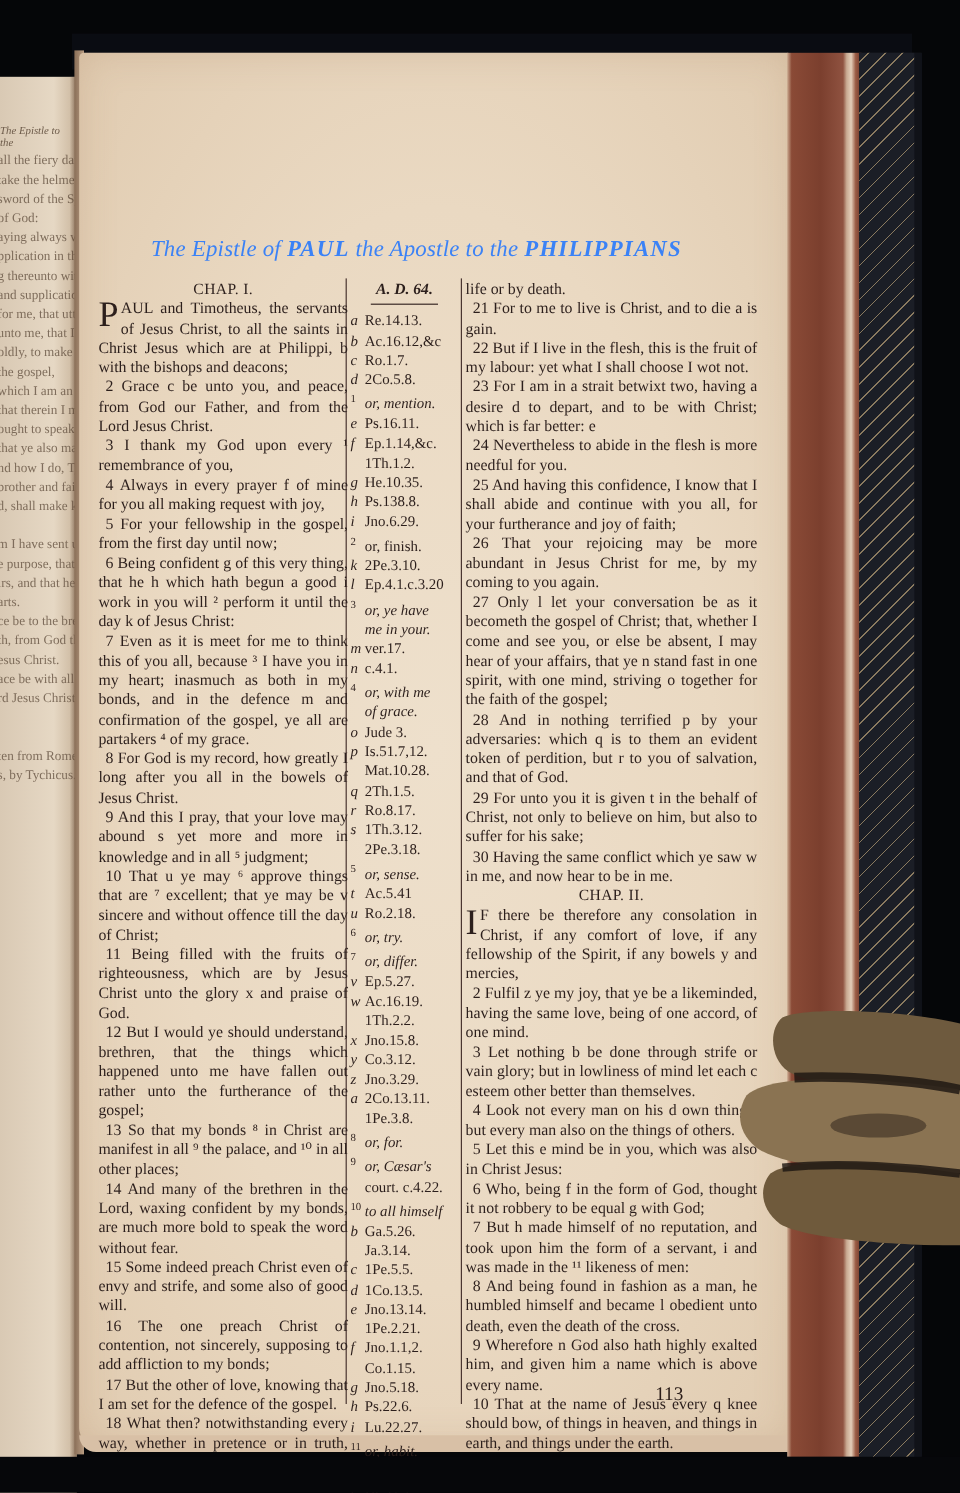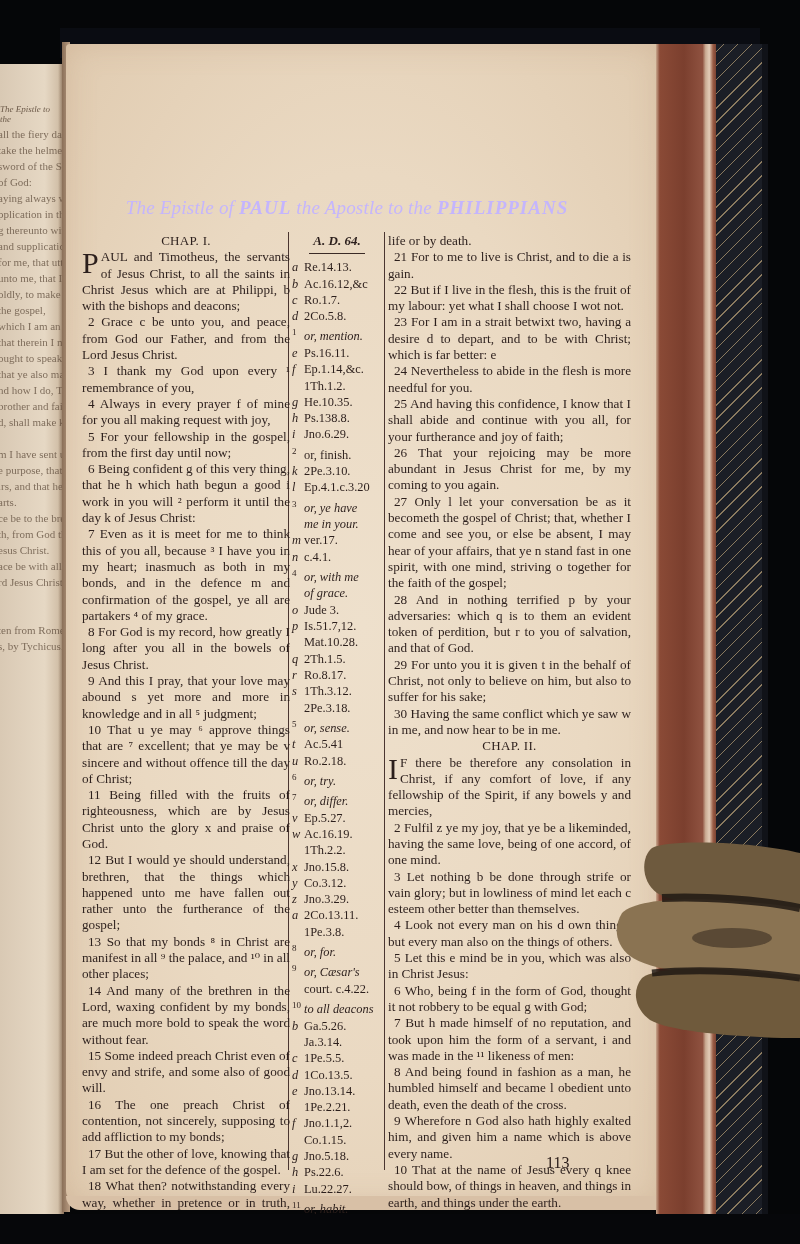--- a/index.html
+++ b/index.html
@@ -41,21 +41,21 @@
     background:
       repeating-linear-gradient(135deg, #1b1e26 0 5px, #8a7a5f 5px 6px, #1b1e26 6px 10px),
       #1b1e26;
     border-right:6px solid #101218;
   }
   .hand {
     position:absolute; left:612px; top:838px; width:188px; height:200px;
   }
   .running-head {
     position:absolute; left:112px; top:197px; width:470px; text-align:center;
-    font-style:italic; font-size:19px; color:#c4b5fd; letter-spacing:.2px; white-space:nowrap;
+    font-style:italic; font-size:19px; color:#3b82f6; letter-spacing:.2px; white-space:nowrap;
   }
   .running-head .caps { font-style:italic; font-weight:bold; letter-spacing:1px; }
   .col { position:absolute; color:#2c1f1c; font-size:13.2px; line-height:16.3px; }
   .col-left { left:82px; top:233px; width:208px; text-align:justify; }
   .col-mid  { left:292px; top:233px; width:90px; font-size:12.4px; line-height:16.3px; }
   .col-right{ left:388px; top:233px; width:243px; text-align:justify; }
   .rule-v { position:absolute; width:1px; background:#4a3530; }
   .chap { text-align:center; font-size:13px; letter-spacing:.3px; }
   .verse { margin:0; text-indent:6px; }
   .verse.first { text-indent:0; }
@@ -194,21 +194,21 @@
       <div class="ref"><span class="letter">w</span><span>Ac.16.19.</span></div>
       <div class="ref cont"><span>1Th.2.2.</span></div>
       <div class="ref"><span class="letter">x</span><span>Jno.15.8.</span></div>
       <div class="ref"><span class="letter">y</span><span>Co.3.12.</span></div>
       <div class="ref"><span class="letter">z</span><span>Jno.3.29.</span></div>
       <div class="ref"><span class="letter">a</span><span>2Co.13.11.</span></div>
       <div class="ref cont"><span>1Pe.3.8.</span></div>
       <div class="ref"><span class="letter" style="font-style: normal; font-size: 9px; vertical-align: super;">8</span><span style="font-style: italic; text-align: right;">or, for.</span></div>
       <div class="ref"><span class="letter" style="font-style: normal; font-size: 9px; vertical-align: super;">9</span><span style="font-style: italic;">or, Cæsar's</span></div>
       <div class="ref cont"><span>court. c.4.22.</span></div>
-      <div class="ref"><span class="letter" style="font-style: normal; font-size: 9px; vertical-align: super;">10</span><span style="font-style: italic;">to all deacons</span></div>
+      <div class="ref"><span class="letter" style="font-style: normal; font-size: 9px; vertical-align: super;">10</span><span style="font-style: italic;">to all himself</span></div>
       <div class="ref"><span class="letter">b</span><span>Ga.5.26.</span></div>
       <div class="ref cont"><span>Ja.3.14.</span></div>
       <div class="ref"><span class="letter">c</span><span>1Pe.5.5.</span></div>
       <div class="ref"><span class="letter">d</span><span>1Co.13.5.</span></div>
       <div class="ref"><span class="letter">e</span><span>Jno.13.14.</span></div>
       <div class="ref cont"><span>1Pe.2.21.</span></div>
       <div class="ref"><span class="letter">f</span><span>Jno.1.1,2.</span></div>
       <div class="ref cont"><span>Co.1.15.</span></div>
       <div class="ref"><span class="letter">g</span><span>Jno.5.18.</span></div>
       <div class="ref"><span class="letter">h</span><span>Ps.22.6.</span></div>

